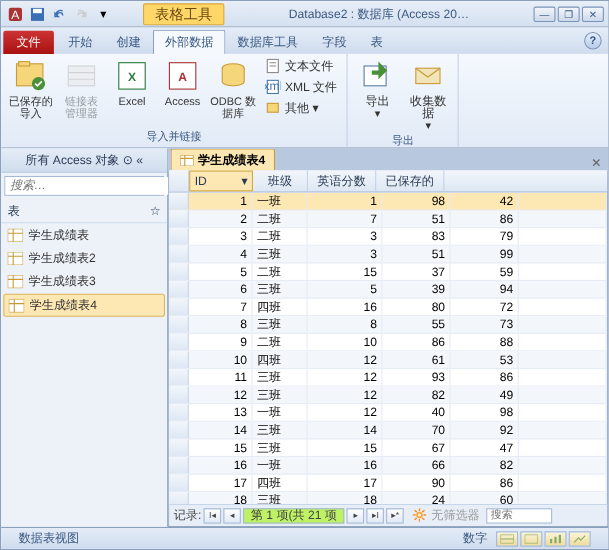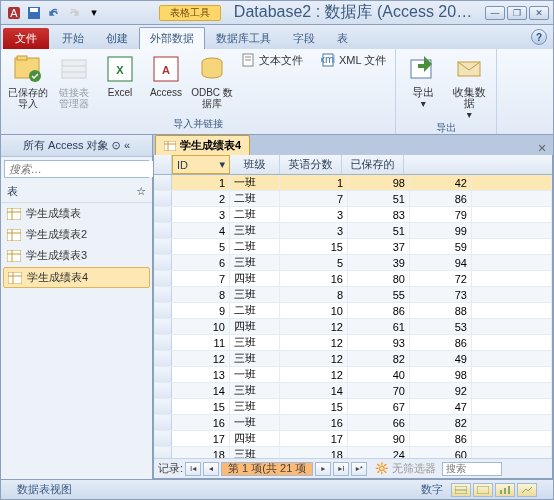--- a/index.html
+++ b/index.html
@@ -1,36 +1,36 @@
 <!DOCTYPE html>
 <html><head>
 <meta charset="utf-8">
 <style>
 *{box-sizing:border-box;margin:0;padding:0;font-family:"Microsoft YaHei","Segoe UI",Tahoma,sans-serif;font-size:11px}
 body{width:554px;height:500px;background:#fff;display:flex;flex-direction:column;border:1px solid #8ba0bc;overflow:hidden}
 .titlebar{height:24px;background:linear-gradient(#e8eef7,#d4e0f0);display:flex;align-items:center;padding:0 4px;border-bottom:1px solid #8ba0bc}
 .qat{display:flex;gap:2px;align-items:center}
 .qat-btn{width:18px;height:18px;display:flex;align-items:center;justify-content:center;border:1px solid transparent;border-radius:2px}
-.title-context{margin-left:56px;background:#ffd768;border:1px solid #d6a93f;padding:0 10px;font-size:10px;color:#6a4a0e;border-radius:2px}
-.title-text{flex:1;text-align:center;color:#3b5a82;font-size:16px}
+.title-context{margin-left:27px;background:#ffd768;border:1px solid #d6a93f;padding:0 10px;font-size:13px;color:#6a4a0e;border-radius:2px}
+.title-text{flex:1;text-align:center;color:#3b5a82;font-size:11px}
 .win-btns{display:flex;gap:2px}
 .win-btn{width:20px;height:14px;border:1px solid #7a94b8;background:linear-gradient(#f2f6fb,#cdd9ea);border-radius:2px;display:flex;align-items:center;justify-content:center;font-size:9px;color:#3b5a82}
 .tabs{height:24px;background:linear-gradient(#e4ecf7,#cfdcee);display:flex;align-items:flex-end;padding-left:2px;position:relative}
 .file-tab{background:linear-gradient(#c33,#a11);color:#fff;padding:3px 12px;border-radius:2px 2px 0 0;margin-right:2px;font-size:11px}
 .tab{padding:3px 10px;color:#3b5a82;cursor:pointer;border:1px solid transparent;border-bottom:none;font-size:11px}
 .tab.active{background:#f5f9fe;border-color:#8ba0bc;border-radius:2px 2px 0 0}
 .help-btn{position:absolute;right:6px;top:4px;width:16px;height:16px;border:1px solid #7a94b8;border-radius:8px;background:linear-gradient(#e6f0fb,#b6cce7);color:#2a5088;display:flex;align-items:center;justify-content:center;font-weight:bold;font-size:10px}
 .ribbon{height:86px;background:linear-gradient(#f5f9fe,#e1eaf6);border-bottom:1px solid #8ba0bc;display:flex}
 .group{border-right:1px solid #c3d3e8;padding:2px 6px;display:flex;flex-direction:column;justify-content:space-between}
 .group-body{display:flex;gap:4px;align-items:flex-start;flex:1}
 .group-label{text-align:center;font-size:10px;color:#3b5a82;padding:1px 0}
 .big-btn{display:flex;flex-direction:column;align-items:center;width:42px;padding-top:2px;cursor:pointer}
 .big-btn .ic{width:32px;height:32px;margin-bottom:2px;display:flex;align-items:center;justify-content:center}
 .big-btn .lbl{font-size:10px;text-align:center;line-height:11px;color:#333}
-.small-btns{display:flex;gap:11px}
+.small-btns{display:flex;flex-direction:column;gap:1px}
 .small-btn{display:flex;align-items:center;gap:3px;padding:1px 3px;cursor:pointer;font-size:10px;color:#333}
 .small-btn .ic{width:16px;height:16px;display:flex;align-items:center;justify-content:center}
 .body{flex:1;display:flex;min-height:0}
 .nav{width:152px;border-right:1px solid #8ba0bc;background:#edf2f9;display:flex;flex-direction:column}
 .nav-head{height:22px;background:linear-gradient(#e4ecf7,#d0ddee);border-bottom:1px solid #b0c3dd;display:flex;align-items:center;padding:0 22px;font-size:11px;color:#2a3b55;justify-content:space-between}
 .nav-search{margin:3px;display:flex;border:1px solid #a3b9d6;background:#fff}
 .nav-search input{flex:1;border:none;padding:2px 4px;font-size:11px;font-style:italic;color:#888;outline:none}
 .nav-search .sbtn{width:18px;display:flex;align-items:center;justify-content:center;color:#5a7aaa}
 .nav-cat{padding:3px 6px;font-size:11px;color:#2a3b55;border-bottom:1px solid #d0ddee;display:flex;justify-content:space-between;align-items:center}
 .nav-items{flex:1;overflow:auto}
@@ -51,21 +51,21 @@
 .gr{display:flex;height:16px;border-bottom:1px solid #e5ecf5}
 .gr:nth-child(even){background:#f3f6fb}
 .gr.sel{background:#fde7b3}
 .gc{border-right:1px solid #e5ecf5;padding:0 4px;font-size:11px;display:flex;align-items:center;overflow:hidden;white-space:nowrap}
 .gc.rowsel{width:18px;background:linear-gradient(#f2f6fb,#dde7f3);border-right:1px solid #c3d3e8;justify-content:center;color:#666}
 .gc.id{width:58px;justify-content:flex-end}
 .gc.cls{width:50px}
 .gc.num{justify-content:flex-end}
 .recnav{height:20px;background:#e8eef7;border-top:1px solid #c3d3e8;display:flex;align-items:center;padding:0 4px;gap:2px;font-size:10px;color:#444}
 .recnav .rn-btn{width:16px;height:14px;border:1px solid #a3b9d6;background:linear-gradient(#fdfdfd,#e1eaf6);display:flex;align-items:center;justify-content:center;font-size:8px;cursor:pointer}
-.recnav .rn-txt{border:1px solid #a3b9d6;background:#fdba74;padding:0 6px;height:14px;display:flex;align-items:center}
+.recnav .rn-txt{border:1px solid #a3b9d6;background:#bef264;padding:0 6px;height:14px;display:flex;align-items:center}
 .recnav .filt{color:#999;margin-left:6px}
 .recnav input{border:1px solid #a3b9d6;padding:0 3px;height:14px;font-size:10px;width:60px}
 .statusbar{height:20px;background:linear-gradient(#e4ecf7,#cfdcee);border-top:1px solid #8ba0bc;display:flex;align-items:center;padding:0 16px;font-size:10px;color:#3b5a82;justify-content:space-between}
 .statusbar .views{display:flex;gap:2px}
 .statusbar .vbtn{width:20px;height:14px;border:1px solid #a3b9d6;background:linear-gradient(#faf4d9,#efdc9b);display:flex;align-items:center;justify-content:center}
 svg{display:block}
 </style>
 </head>
 <body>
 
@@ -181,20 +181,28 @@
           </div>
         <div class="small-btn">
             <div class="ic">
               <svg width="14" height="14">
                 <rect x="2" y="1" width="10" height="12" fill="#fff" stroke="#47a"></rect>
                 <text x="7" y="10" font-size="6" fill="#47a" text-anchor="middle">xml</text>
               </svg>
             </div>
             <span>XML 文件</span>
           </div>
+        <div class="small-btn">
+            <div class="ic">
+              <svg width="14" height="14">
+                <rect x="2" y="3" width="10" height="8" fill="#f5d67a" stroke="#c89b3a"></rect>
+              </svg>
+            </div>
+            <span>其他 ▾</span>
+          </div>
       </div>
     </div>
     <div class="group-label">导入并链接</div>
   </div>
   <div class="group">
     <div class="group-body">
       <div class="big-btn">
         <div class="ic">
             <svg width="30" height="30">
               <rect x="3" y="6" width="20" height="18" fill="#fff" stroke="#5a7aaa"></rect>

